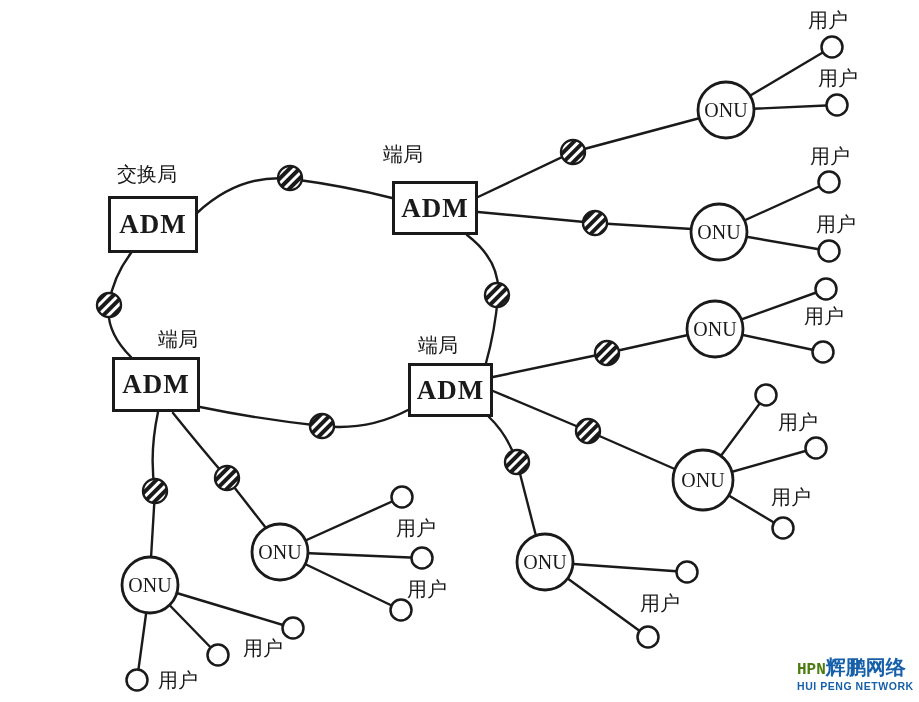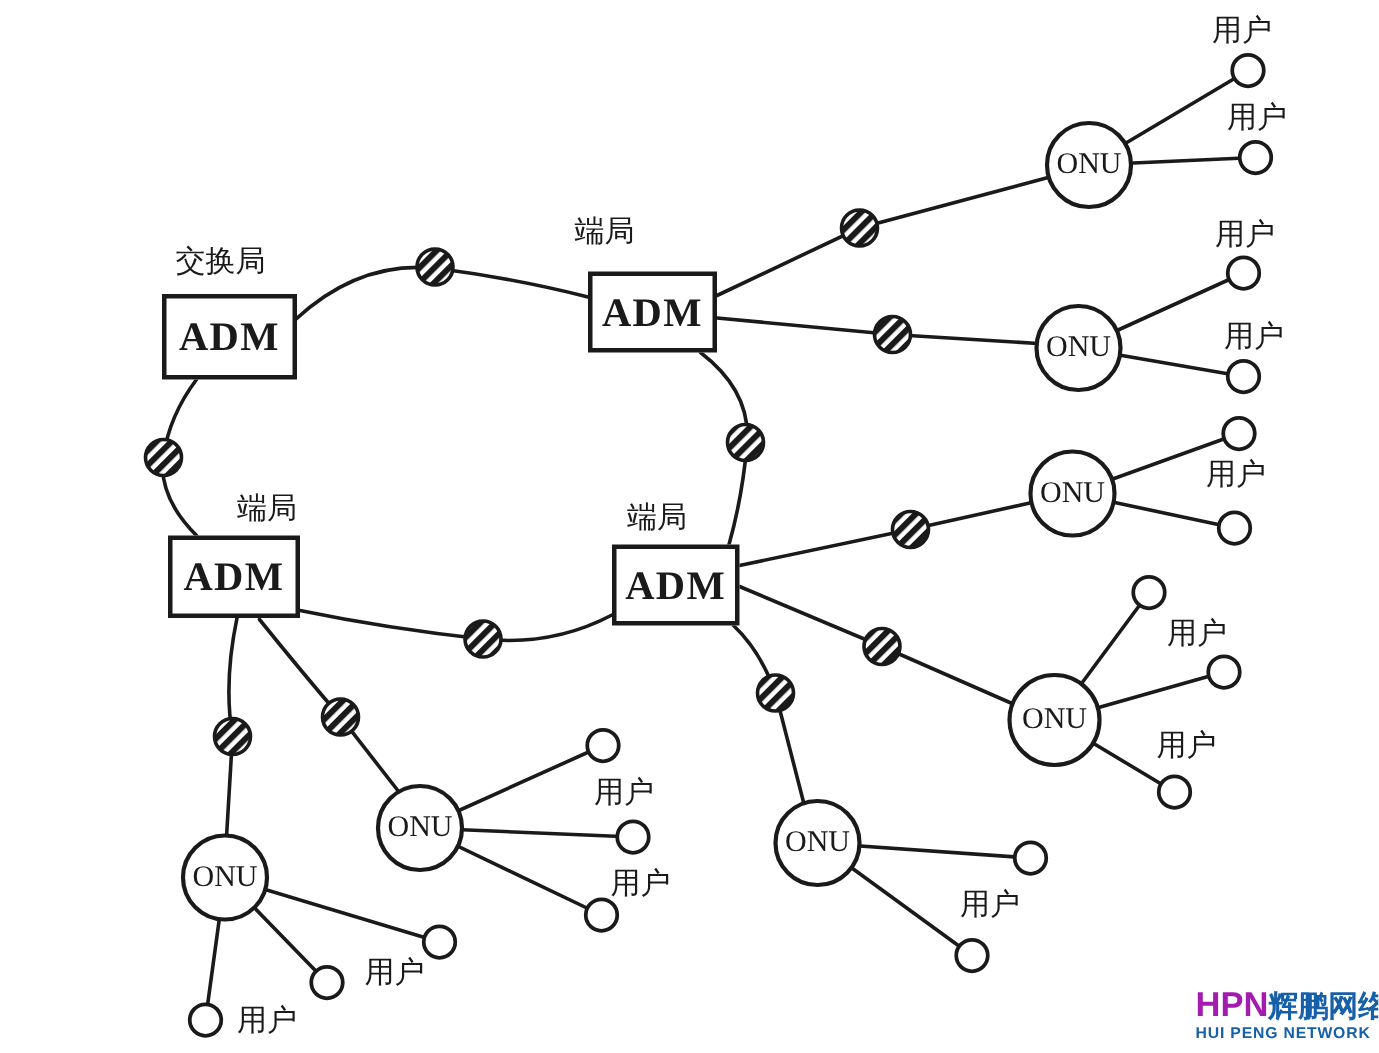--- a/index.html
+++ b/index.html
@@ -12,21 +12,21 @@
   svg .coupler{fill:url(#hatch);stroke:#1a1a1a;stroke-width:2.4;}
   .adm{position:absolute;box-sizing:border-box;border:3px solid #1a1a1a;background:#fff;
        display:flex;align-items:center;justify-content:center;
        font-family:"Liberation Serif",serif;font-weight:700;font-size:27px;letter-spacing:1px;}
   .onu-label{position:absolute;transform:translate(-50%,-50%);
        font-family:"Liberation Serif",serif;font-weight:400;font-size:20px;}
   .site-label,.user-label{position:absolute;transform:translate(-50%,-50%);
        font-weight:400;font-size:20px;white-space:nowrap;}
   .watermark{position:absolute;left:797px;top:657px;line-height:1.05;white-space:nowrap;}
   .wm-line1{display:flex;align-items:baseline;}
-  .wm-hpn{font-size:23px;font-weight:800;color:#a21caf;}
+  .wm-hpn{font-size:16px;font-weight:800;color:#4d7c0f;font-family:Liberation Mono, monospace;}
   .wm-cn{font-size:20px;font-weight:800;color:#1660a9;}
   .wm-en{font-size:10.5px;font-weight:700;color:#1660a9;letter-spacing:0.55px;margin-top:2px;}
 </style>
 </head>
 <body>
 
 <div class="canvas">
 
   <svg class="layer" width="919" height="702" viewBox="0 0 919 702">
     <defs>

